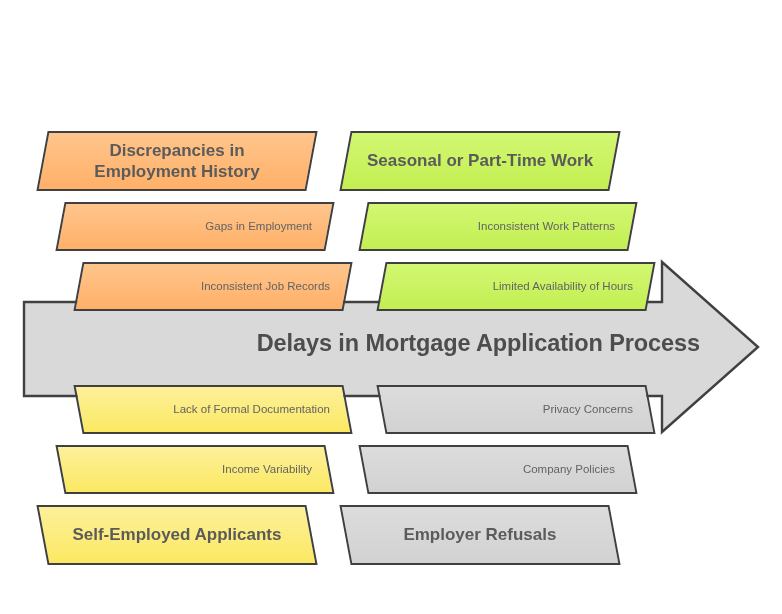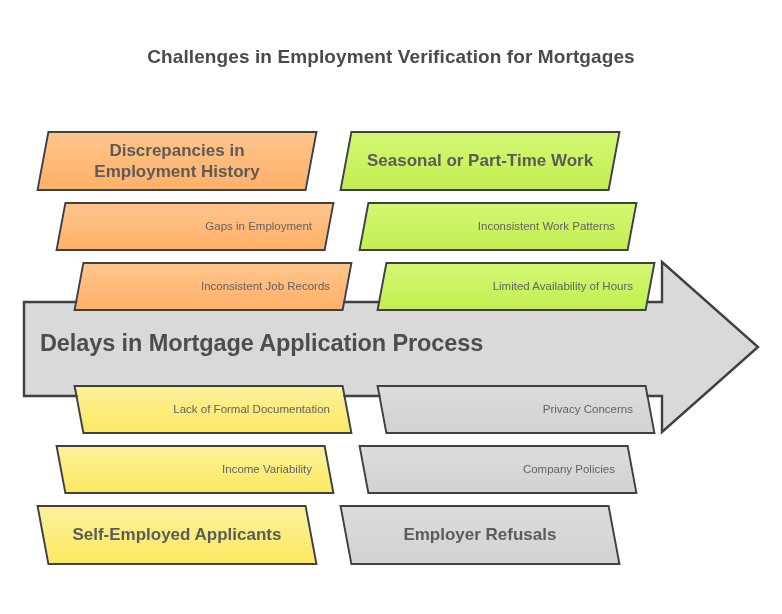--- a/index.html
+++ b/index.html
@@ -42,21 +42,21 @@
     top: 0;
     width: 782px;
     height: 614px;
     pointer-events: none;
   }
   .arrow-label {
     position: absolute;
     left: 40px;
     top: 330px;
     width: 660px;
-    text-align: left;
+    text-align: right;
     font-size: 23.5px;
     font-weight: bold;
     color: #4d4d4d;
     letter-spacing: -0.1px;
   }
 
   
   .pbox {
     position: absolute;
     box-sizing: border-box;
@@ -98,21 +98,20 @@
   .c-orange { background: linear-gradient(to bottom, #ffc58c 0%, #ffb068 100%); }
   .c-green  { background: linear-gradient(to bottom, #d2f772 0%, #c3ef52 100%); }
   .c-yellow { background: linear-gradient(to bottom, #fdf09a 0%, #fbe962 100%); }
   .c-gray   { background: linear-gradient(to bottom, #dcdcdc 0%, #d2d2d2 100%); }
 </style>
 </head>
 <body>
 
 <div id="diagram">
 
-  <div class="title">Challenges in Employment Verification for Mortgages</div>
 
   <svg class="arrow-layer" viewBox="0 0 782 614" width="782" height="614">
     <polygon points="24,302 662,302 662,262 758,347 662,432 662,396 24,396" fill="#d9d9d9" stroke="#404040" stroke-width="2.4" stroke-linejoin="miter"></polygon>
   </svg>
 
   <div class="arrow-label">Delays in Mortgage Application Process</div>
 
   <div class="pbox header lean-up c-orange" style="left:42px; top:131px; width:270px; height:60px;">
     <span class="ptext">Discrepancies in Employment History</span>
   </div>

